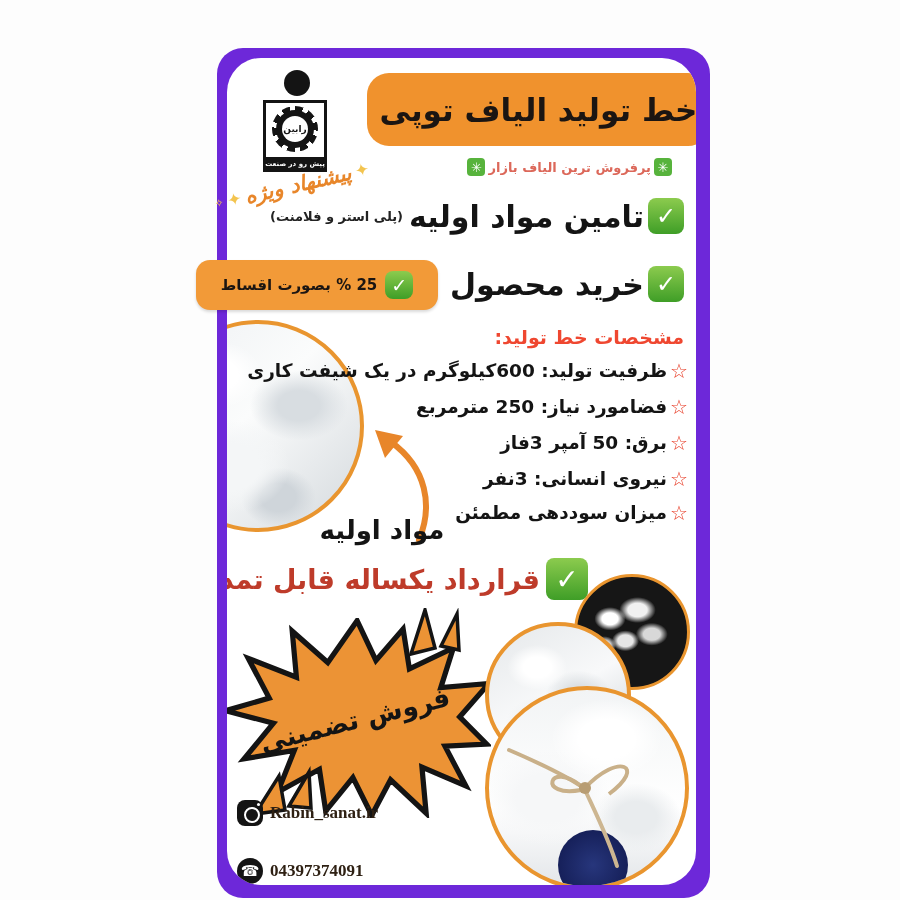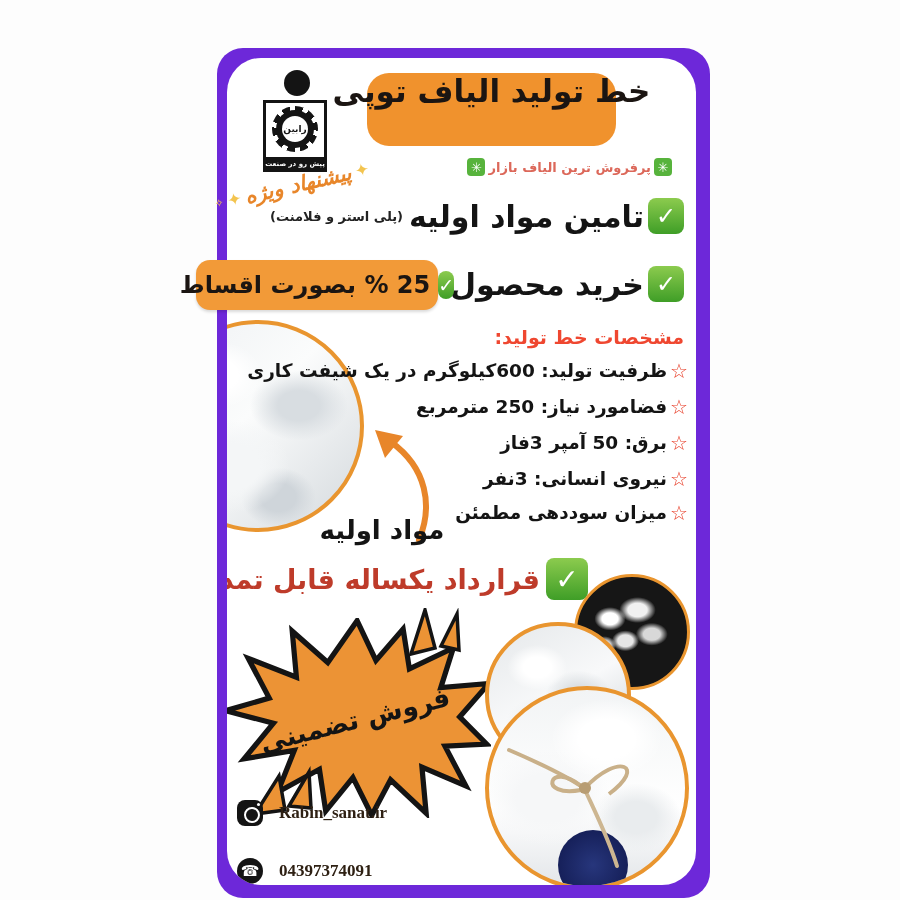--- a/index.html
+++ b/index.html
@@ -17,22 +17,22 @@
   .logo-square{position:relative;margin-top:4px;width:64px;height:72px;border:3px solid #141414;background:#fff;}
   .gear-ring{position:absolute;left:6px;top:3px;width:46px;height:46px;border-radius:50%;
         background:repeating-conic-gradient(#141414 0deg 22deg,#ffffff 22deg 36deg);}
   .gear-body{position:absolute;left:10px;top:7px;width:38px;height:38px;border-radius:50%;background:#141414;}
   .gear-center{position:absolute;left:16px;top:13px;width:26px;height:26px;border-radius:50%;background:#fff;
         display:flex;align-items:center;justify-content:center;font-size:9px;font-weight:bold;color:#141414;}
   .logo-strip{position:absolute;left:-1px;right:-1px;bottom:-1px;height:13px;background:#141414;color:#fff;
         font-size:7px;font-weight:bold;display:flex;align-items:center;justify-content:center;direction:rtl;}
 
   
-  .banner{position:absolute;left:140px;top:15px;width:249px;height:73px;background:#F0922D;
-        border-radius:22px;display:flex;align-items:flex-start;justify-content:center;}
+  .banner{position:absolute;left:140px;top:15px;width:343px;height:73px;background:#F0922D;
+        border-radius:22px;display:flex;align-items:center;justify-content:center;}
   .banner-title{font-size:31px;font-weight:800;color:#1b1512;direction:rtl;white-space:nowrap;}
 
   
   .subtitle-row{position:absolute;right:24px;top:100px;display:flex;direction:rtl;align-items:center;gap:3px;}
   .gasterisk{width:18px;height:18px;border-radius:4px;background:#57B33C;color:#fff;font-size:13px;
         display:flex;align-items:center;justify-content:center;}
   .subtitle-text{font-size:13px;font-weight:bold;color:#DC685A;direction:rtl;}
 
   
   .special{position:absolute;left:196px;top:176px;width:175px;transform:rotate(-13deg);
@@ -50,21 +50,21 @@
   .check.c36{width:36px;height:36px;font-size:24px;}
   .check.c30{width:28px;height:28px;font-size:19px;}
   .check.c42{width:42px;height:42px;font-size:28px;}
   .feature-label{font-size:30px;font-weight:800;color:#141414;white-space:nowrap;}
   .feature-note{font-size:13px;font-weight:bold;color:#222;margin-right:2px;white-space:nowrap;}
 
   
   .badge{position:absolute;left:196px;top:260px;width:242px;height:50px;background:#F29A38;
         border-radius:14px;display:flex;direction:rtl;align-items:center;justify-content:center;gap:8px;z-index:6;
         box-shadow:0 2px 3px rgba(0,0,0,0.15);}
-  .badge-text{font-size:24px;font-weight:800;color:#1b1512;white-space:nowrap;}
+  .badge-text{font-size:15px;font-weight:800;color:#1b1512;white-space:nowrap;}
 
   
   .fiber-left{position:absolute;left:-75px;top:262px;width:212px;height:212px;border-radius:50%;
         border:4px solid #E9952F;
         background:
           radial-gradient(60px 45px at 30% 25%,#ffffff 35%,rgba(255,255,255,0) 75%),
           radial-gradient(70px 50px at 70% 40%,#d8dde1 30%,rgba(255,255,255,0) 70%),
           radial-gradient(80px 60px at 35% 70%,#f4f6f7 40%,rgba(255,255,255,0) 78%),
           radial-gradient(50px 40px at 60% 85%,#cfd5da 35%,rgba(255,255,255,0) 75%),
           linear-gradient(135deg,#eef1f3 0%,#fbfcfc 45%,#d4d9dd 100%);}
@@ -112,21 +112,21 @@
         background:
           radial-gradient(70px 50px at 60% 25%,#ffffff 40%,rgba(255,255,255,0) 80%),
           radial-gradient(80px 60px at 30% 55%,#f6f7f8 40%,rgba(255,255,255,0) 80%),
           radial-gradient(60px 45px at 75% 65%,#e9ecee 35%,rgba(255,255,255,0) 76%),
           linear-gradient(180deg,#f2f4f5 0%,#ffffff 60%,#e3e6e9 100%);}
   .circle-bow{position:absolute;left:0;top:0;}
   .circle-blue{position:absolute;left:35%;bottom:-14px;width:70px;height:70px;border-radius:50%;
         background:radial-gradient(circle,#27367c 0%,#16205a 70%);}
 
   
-  .contact-row{position:absolute;left:10px;display:flex;align-items:center;gap:16px;}
+  .contact-row{position:absolute;left:10px;display:flex;align-items:center;gap:7px;}
   .ct0{top:742px;} .ct1{top:772px;} .ct2{top:800px;}
   .contact-text{font-family:"Liberation Serif",serif;font-size:17px;font-weight:bold;color:#2E2013;}
   .ic{width:26px;height:26px;flex:0 0 auto;}
   .ic-insta{background:#141414;border-radius:8px;position:relative;}
   .ic-insta::before{content:"";position:absolute;left:7px;top:7px;width:12px;height:12px;border:2.5px solid #fff;border-radius:50%;}
   .ic-insta::after{content:"";position:absolute;right:3px;top:3px;width:3px;height:3px;background:#fff;border-radius:50%;}
   .ic-globe{background:#141414;border-radius:50%;color:#fff;display:flex;align-items:center;justify-content:center;
         font-size:8px;font-weight:bold;letter-spacing:0.5px;
         background-image:linear-gradient(rgba(255,255,255,0.9) 1px,transparent 1px),
                          linear-gradient(rgba(255,255,255,0.9) 1px,transparent 1px);

